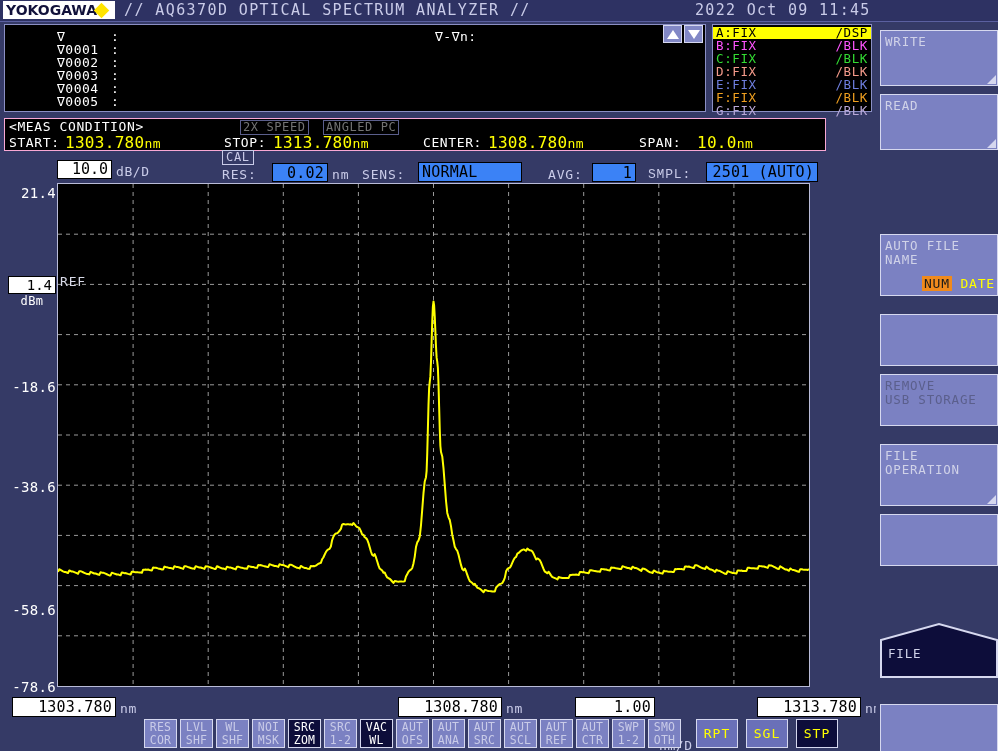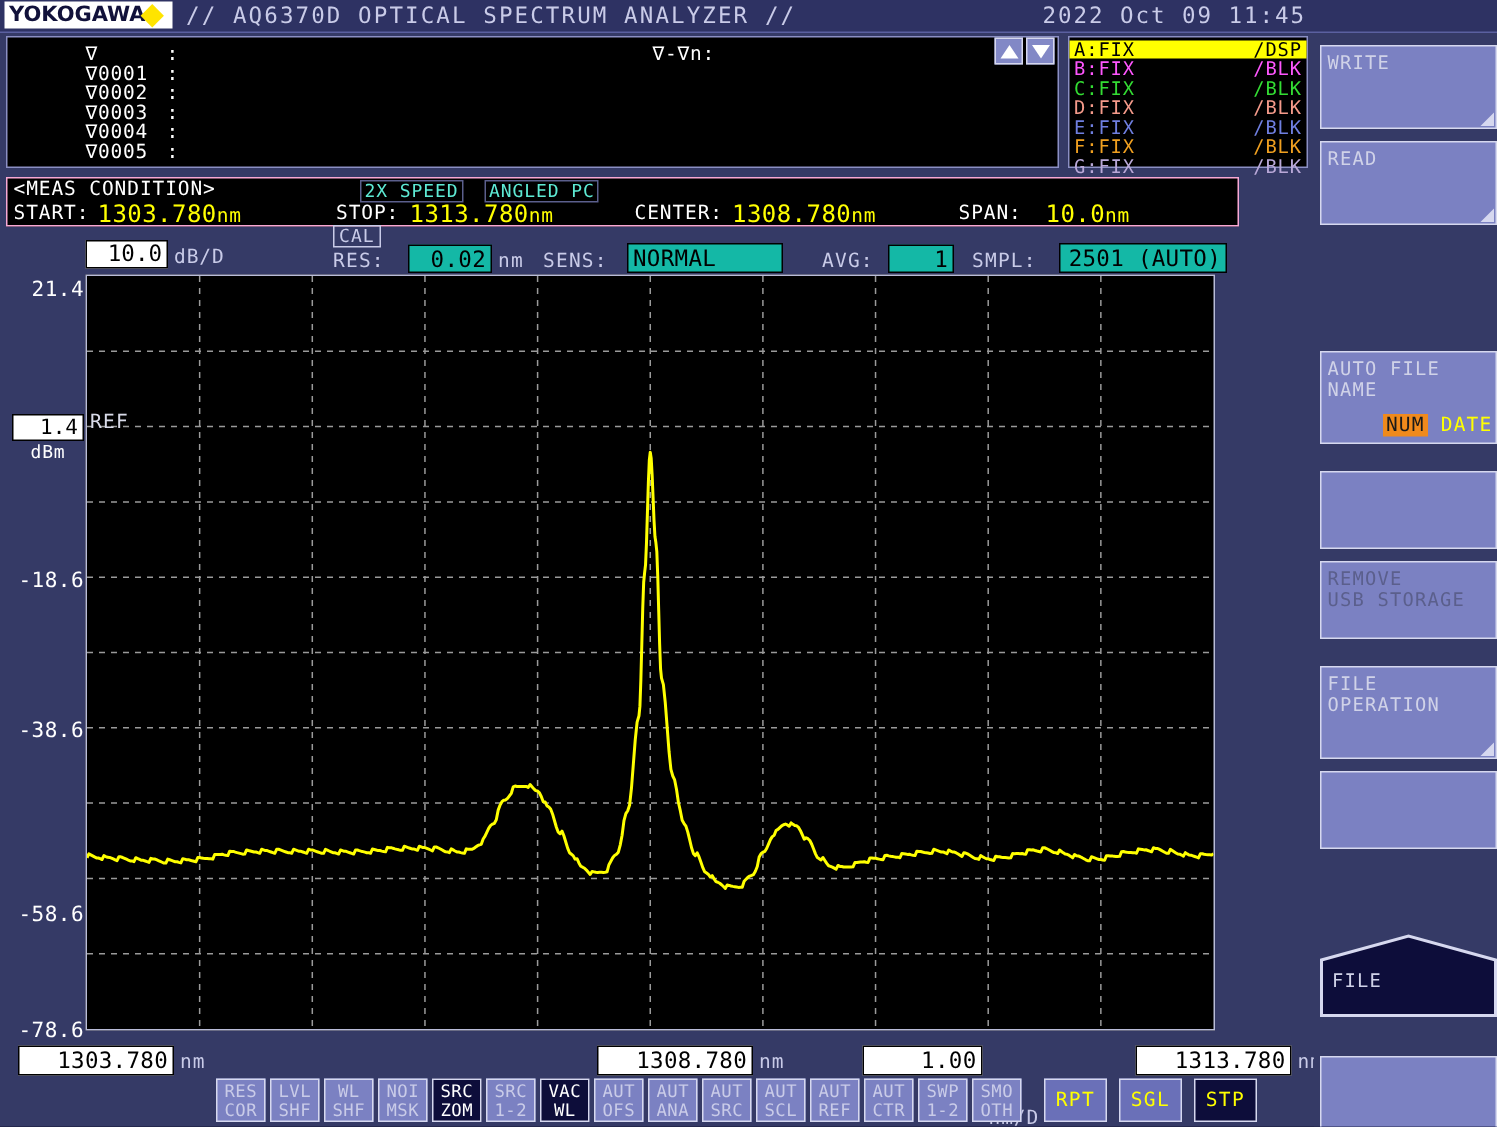--- a/index.html
+++ b/index.html
@@ -50,34 +50,34 @@
     letter-spacing:0.6px;margin:0;padding:0 2px;box-sizing:border-box;}
   .tr-row.sel{background:#ffff00;}
   .tr-left{position:absolute;left:3px;top:0;}
   .tr-right{position:absolute;right:3px;top:0;}
 
   
   .meascond{position:absolute;left:4px;top:118px;width:822px;height:33px;
     background:#000000;border:1px solid #f9a8d4;box-sizing:border-box;}
   .mc-title{position:absolute;left:4px;top:1px;color:#ffffff;font-size:13px;
     letter-spacing:0.6px;line-height:14px;}
-  .mc-tag{position:absolute;top:1px;color:#5eead4;font-size:12px;
+  .mc-tag{position:absolute;top:1px;color:#737373;font-size:12px;
     letter-spacing:0.6px;line-height:13px;border:1px solid #5b5f8c;
     padding:0 2px;box-sizing:border-box;height:15px;}
   .mc-lbl{position:absolute;top:16px;color:#ffffff;font-size:13px;
     letter-spacing:0.6px;line-height:15px;}
   .mc-val{position:absolute;top:15px;color:#ffff00;font-size:16px;
     letter-spacing:0.3px;line-height:17px;}
   .mc-unit{font-size:13px;letter-spacing:0.5px;}
 
   
   .calbox{position:absolute;left:222px;top:150px;color:#c9cbe8;font-size:12px;
     letter-spacing:0.7px;line-height:13px;border:1px solid #c9cbe8;
     padding:0 3px;height:15px;box-sizing:border-box;}
-  .p-field{position:absolute;background:#14b8a6;color:#000000;
+  .p-field{position:absolute;background:#3b82f6;color:#000000;
     border:1px solid #000000;box-sizing:border-box;font-size:15px;
     line-height:18px;text-align:right;padding-right:3px;letter-spacing:0.2px;}
   .p-lbl{position:absolute;color:#c9cbe8;font-size:13px;letter-spacing:0.8px;
     line-height:15px;}
 
   
   .plotwrap{position:absolute;left:57px;top:183px;width:753px;height:504px;
     background:#000000;border:1px solid #b9bcd8;box-sizing:border-box;}
   .plot{position:absolute;left:0;top:0;width:751px;height:502px;}
   .refmark{position:absolute;left:60px;top:275px;color:#d8dae8;font-size:13px;
@@ -227,21 +227,21 @@
   <div class="p-lbl" style="left:222px;top:167px;">RES:</div>
   <div class="p-field" style="left:272px;top:163px;width:56px;height:19px;">0.02</div>
   <div class="p-lbl" style="left:332px;top:167px;">nm</div>
 
   <div class="p-lbl" style="left:362px;top:167px;">SENS:</div>
   <div class="p-field" style="left:418px;top:162px;width:104px;height:20px;text-align:left;padding-left:3px;">NORMAL</div>
 
   <div class="p-lbl" style="left:548px;top:167px;">AVG:</div>
   <div class="p-field" style="left:592px;top:163px;width:44px;height:19px;">1</div>
 
-  <div class="p-lbl" style="left:648px;top:167px;">SMPL:</div>
+  <div class="p-lbl" style="left:648px;top:167px;font-family:Liberation Mono, monospace;">SMPL:</div>
   <div class="p-field" style="left:706px;top:162px;width:112px;height:20px;">2501 (AUTO)</div>
 
   <div class="yax" style="top:186px;">21.4</div>
   <div class="yref">1.4</div>
   <div class="yunit">dBm</div>
   <div class="yax" style="top:380px;">-18.6</div>
   <div class="yax" style="top:480px;">-38.6</div>
   <div class="yax" style="top:579px;margin-top:24px;">-58.6</div>
   <div class="yax" style="top:680px;">-78.6</div>
 

